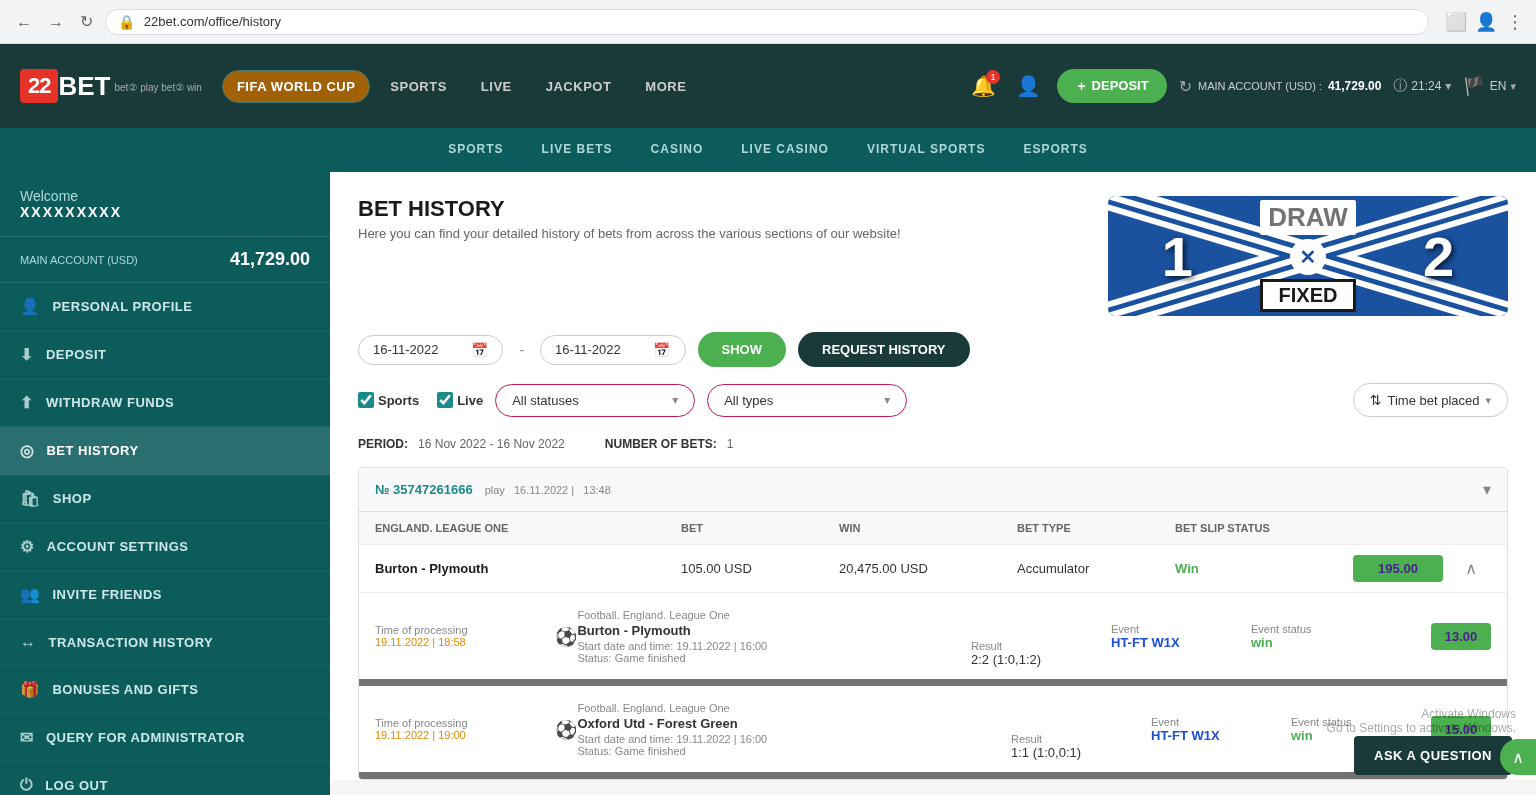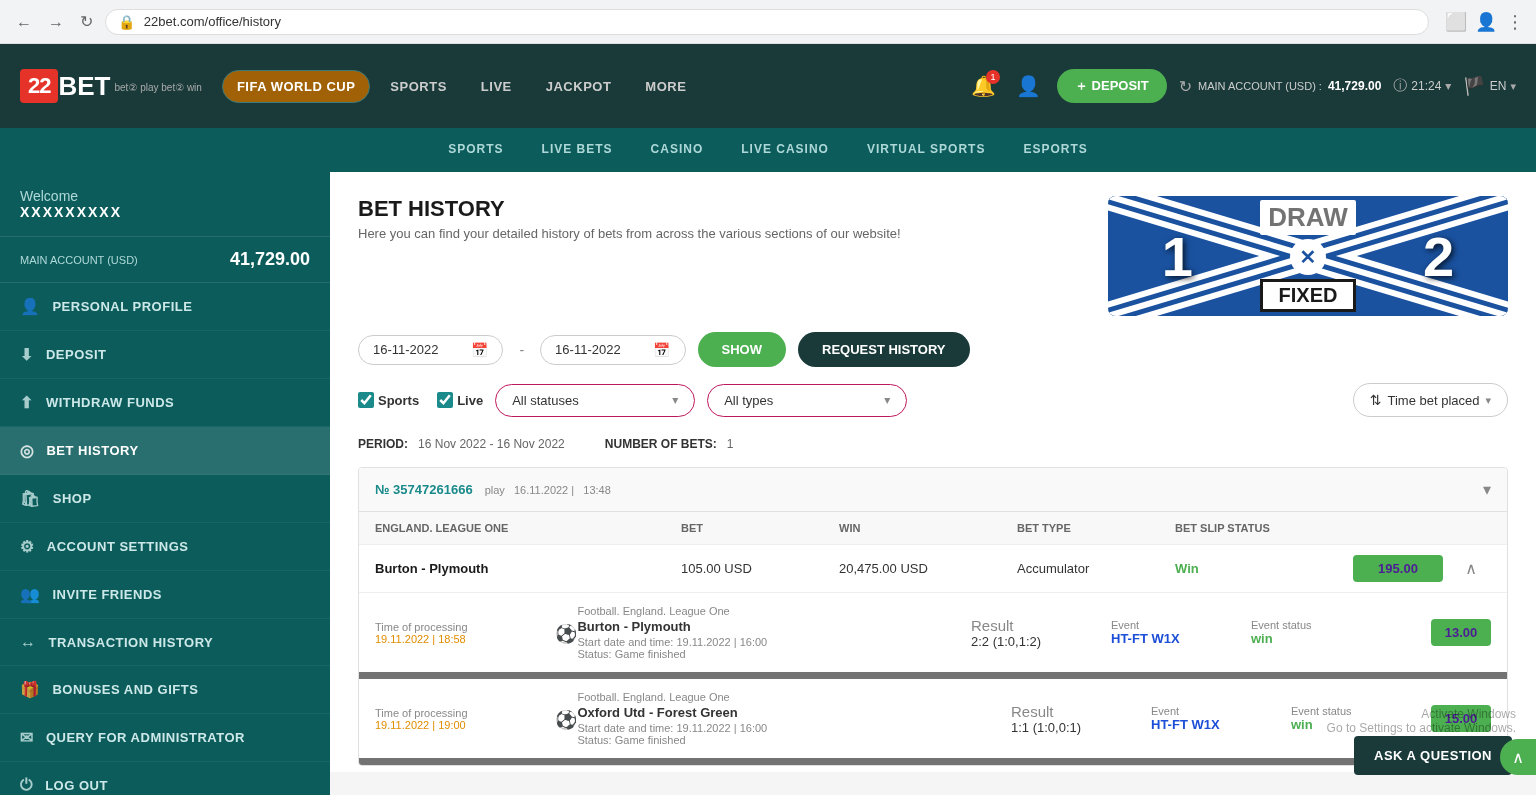--- a/index.html
+++ b/index.html
@@ -184,21 +184,21 @@
       display: flex; align-items: center; padding: 12px 16px;
       border-bottom: 7px solid #737373; gap: 0;
     }
     .bet-detail-left { min-width: 180px; }
     .bet-detail-sport-icon { color: #888; font-size: 18px; flex-shrink: 0; margin-top: 2px; }
     .bet-detail-main { flex: 1; }
     .bet-detail-league { font-size: 11px; color: #888; margin-bottom: 2px; }
     .bet-detail-match { font-size: 13px; font-weight: 700; color: #333; margin-bottom: 2px; }
     .bet-detail-info { font-size: 11px; color: #888; }
     .bet-detail-result { min-width: 140px; }
-    .bet-detail-result-label { font-size: 15px; color: #888; }
+    .bet-detail-result-label { font-size: 11px; color: #888; margin-top: 35px; }
     .bet-detail-result-value { font-size: 13px; color: #333; }
     .bet-detail-event-section { min-width: 140px; }
     .bet-detail-event-label { font-size: 11px; color: #888; }
     .bet-detail-event-value { font-size: 13px; color: #1d4ed8; font-weight: 600; }
     .bet-detail-status-section { min-width: 140px; }
     .bet-detail-status-label { font-size: 11px; color: #888; }
     .bet-detail-status-win { font-size: 13px; color: #4caf50; font-weight: 700; }
 
     .time-processing { font-size: 11px; color: #e08c00; }
     .time-label { font-size: 11px; color: #888; }

